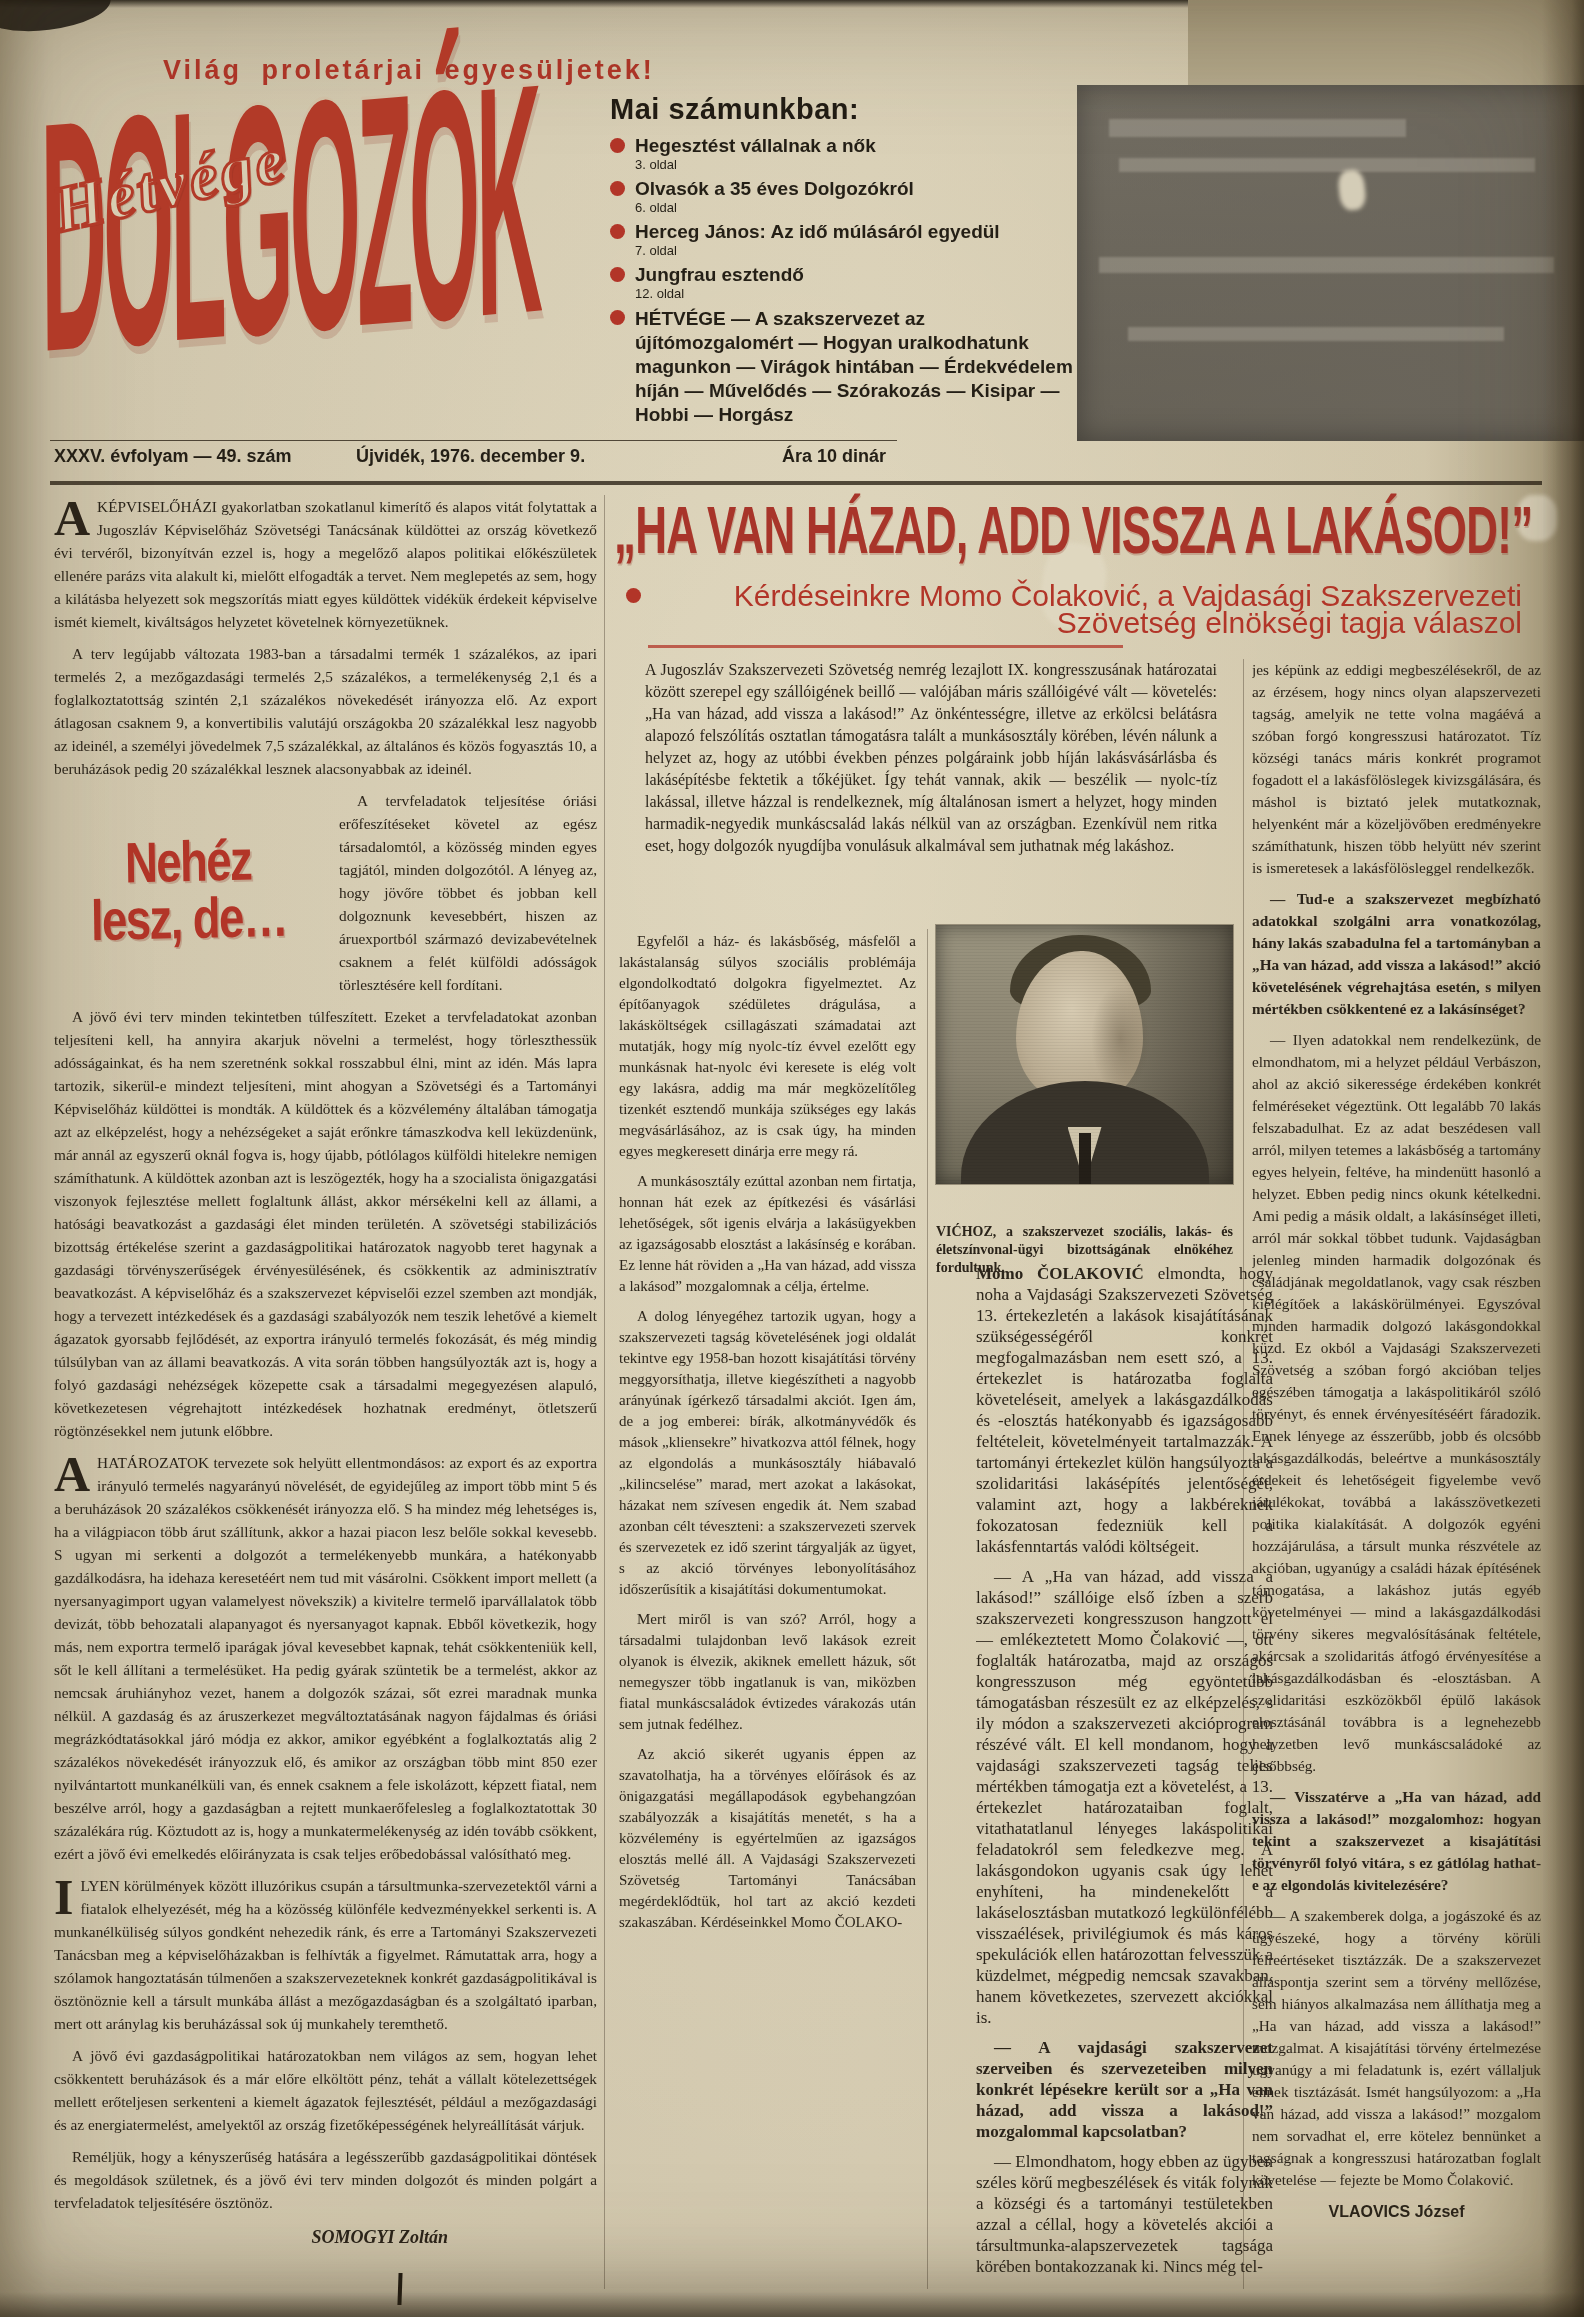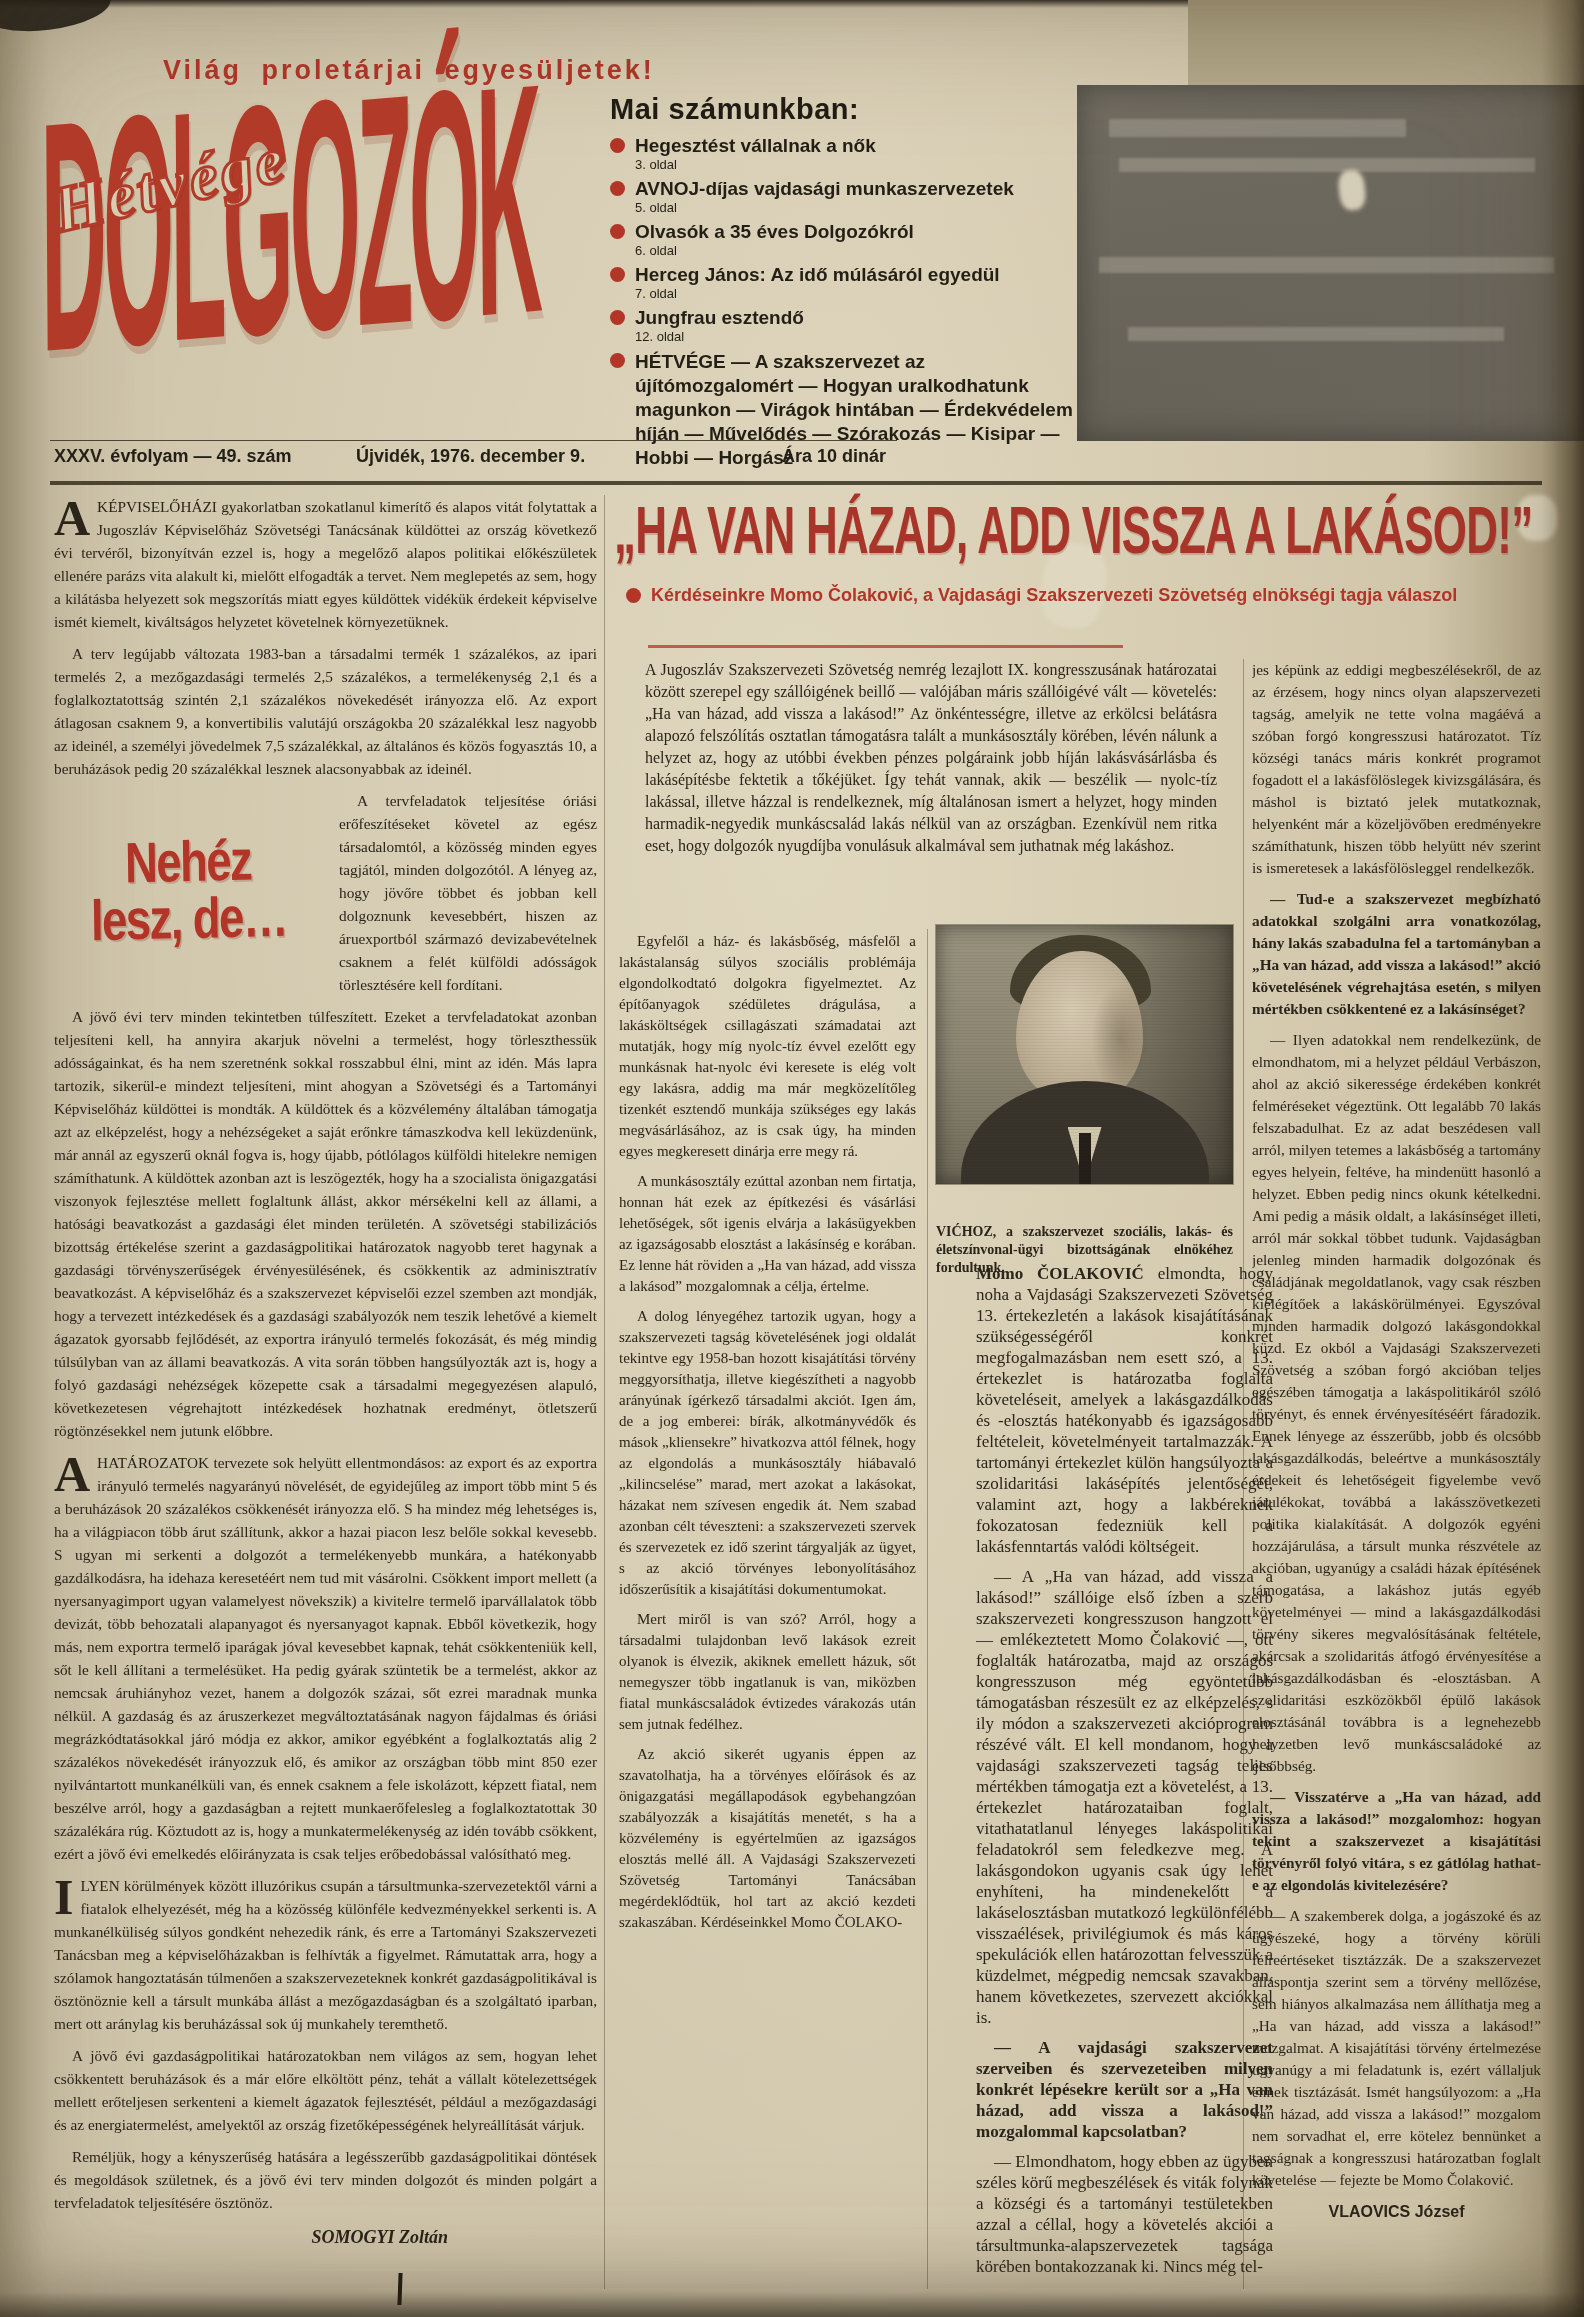--- a/index.html
+++ b/index.html
@@ -63,21 +63,21 @@
     transform:scaleX(.8) rotate(-1deg);
     text-shadow:2px 2px 0 rgba(140,50,35,.25);}
   .ed-byline{text-align:right;padding-right:149px;font-style:italic;font-weight:bold;font-size:18px;margin-top:12px;}
   
   .headline{position:absolute;left:614px;top:491px;width:931px;
     font-family:"Liberation Sans",sans-serif;font-weight:bold;font-size:61px;color:#a8352a;
     white-space:nowrap;letter-spacing:-1px;
     transform:scale(.72,1.1);transform-origin:left top;
     text-shadow:1px 2px 0 rgba(140,50,35,.25);}
   .lede{position:absolute;left:626px;top:582px;width:896px;display:flex;
-    font-family:"Liberation Sans",sans-serif;font-weight:bold;font-size:18px;line-height:27px;color:#b23528;}
+    font-family:"Liberation Sans",sans-serif;font-weight:normal;font-size:30px;line-height:27px;color:#b23528;text-align:right;}
   .lede .s-bullet{margin-top:6px;}
   .lede-underline{position:absolute;left:648px;top:645px;width:475px;height:3px;background:rgba(178,53,40,.75);}
   .intro{position:absolute;left:645px;top:659px;width:572px;font-size:16px;line-height:22px;text-align:justify;}
   .colA{position:absolute;left:619px;top:931px;width:297px;height:1358px;overflow:hidden;font-size:15px;line-height:21px;}
   .colB{position:absolute;left:976px;top:1263px;width:297px;height:1026px;overflow:hidden;font-size:17px;line-height:21px;}
   .colC{position:absolute;left:1252px;top:659px;width:289px;height:1632px;overflow:hidden;font-size:15.3px;line-height:22px;}
   .art-byline{text-align:center;font-weight:bold;font-size:16px;font-family:"Liberation Sans",sans-serif;margin-top:10px;}
   .vrule{position:absolute;width:1px;background:rgba(70,58,42,.4);}
   
   .photo{position:absolute;left:936px;top:925px;width:297px;height:259px;overflow:hidden;
@@ -129,27 +129,20 @@
     <div class="summary-item">
       <span class="s-bullet"></span>
       <div>
           <div class="s-title">Hegesztést vállalnak a nők</div>
            <div class="s-page">3. oldal</div>
         </div>
     </div>
     <div class="summary-item">
       <span class="s-bullet"></span>
       <div>
-          <div class="s-title">AVNOJ-díjas vajdasági munkaszervezetek</div>
-           <div class="s-page">5. oldal</div>
-        </div>
-    </div>
-    <div class="summary-item">
-      <span class="s-bullet"></span>
-      <div>
           <div class="s-title">Olvasók a 35 éves Dolgozókról</div>
            <div class="s-page">6. oldal</div>
         </div>
     </div>
     <div class="summary-item">
       <span class="s-bullet"></span>
       <div>
           <div class="s-title">Herceg János: Az idő múlásáról egyedül</div>
            <div class="s-page">7. oldal</div>
         </div>

